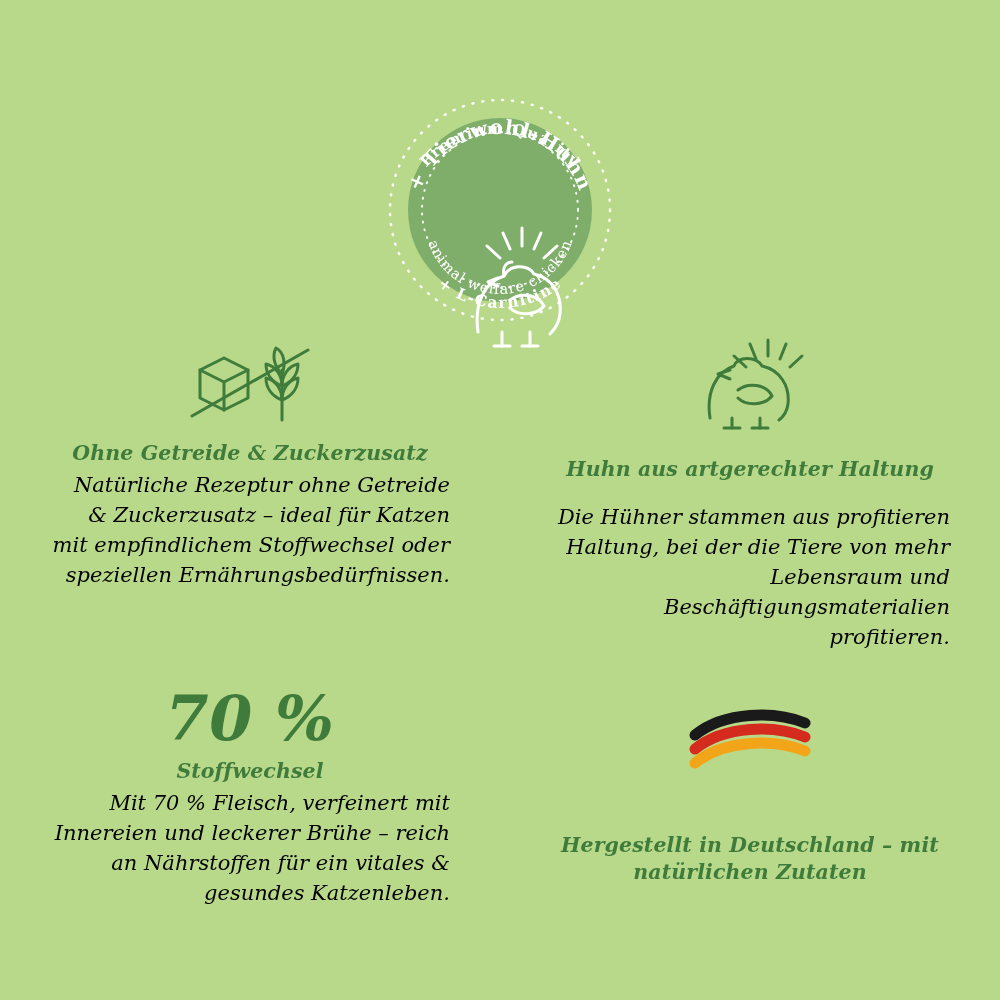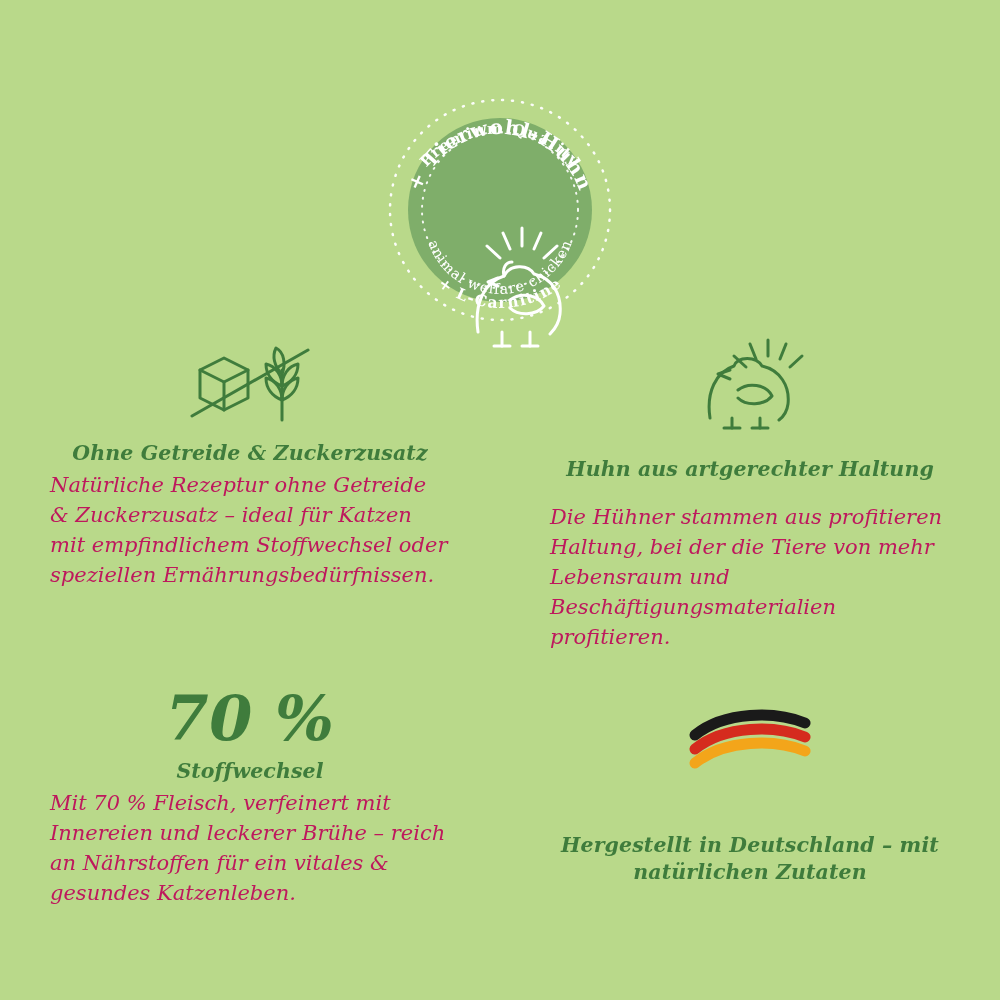--- a/index.html
+++ b/index.html
@@ -59,24 +59,24 @@
   .cell-title {
     color: #3f7c3c;
     font-weight: bold;
     font-size: 20.5px;
     line-height: 27px;
     text-align: center;
     margin: 6px 0 3px 0;
     letter-spacing: .1px;
   }
   .cell-body {
-    color: #be185d;
+    color: #000000;
     font-size: 21px;
     line-height: 30px;
-    text-align: left;
+    text-align: right;
     max-width: 400px;
   }
   .big-number {
     color: #3f7c3c;
     font-weight: bold;
     font-size: 62px;
     line-height: 66px;
     text-align: right;
     letter-spacing: .5px;
   }

